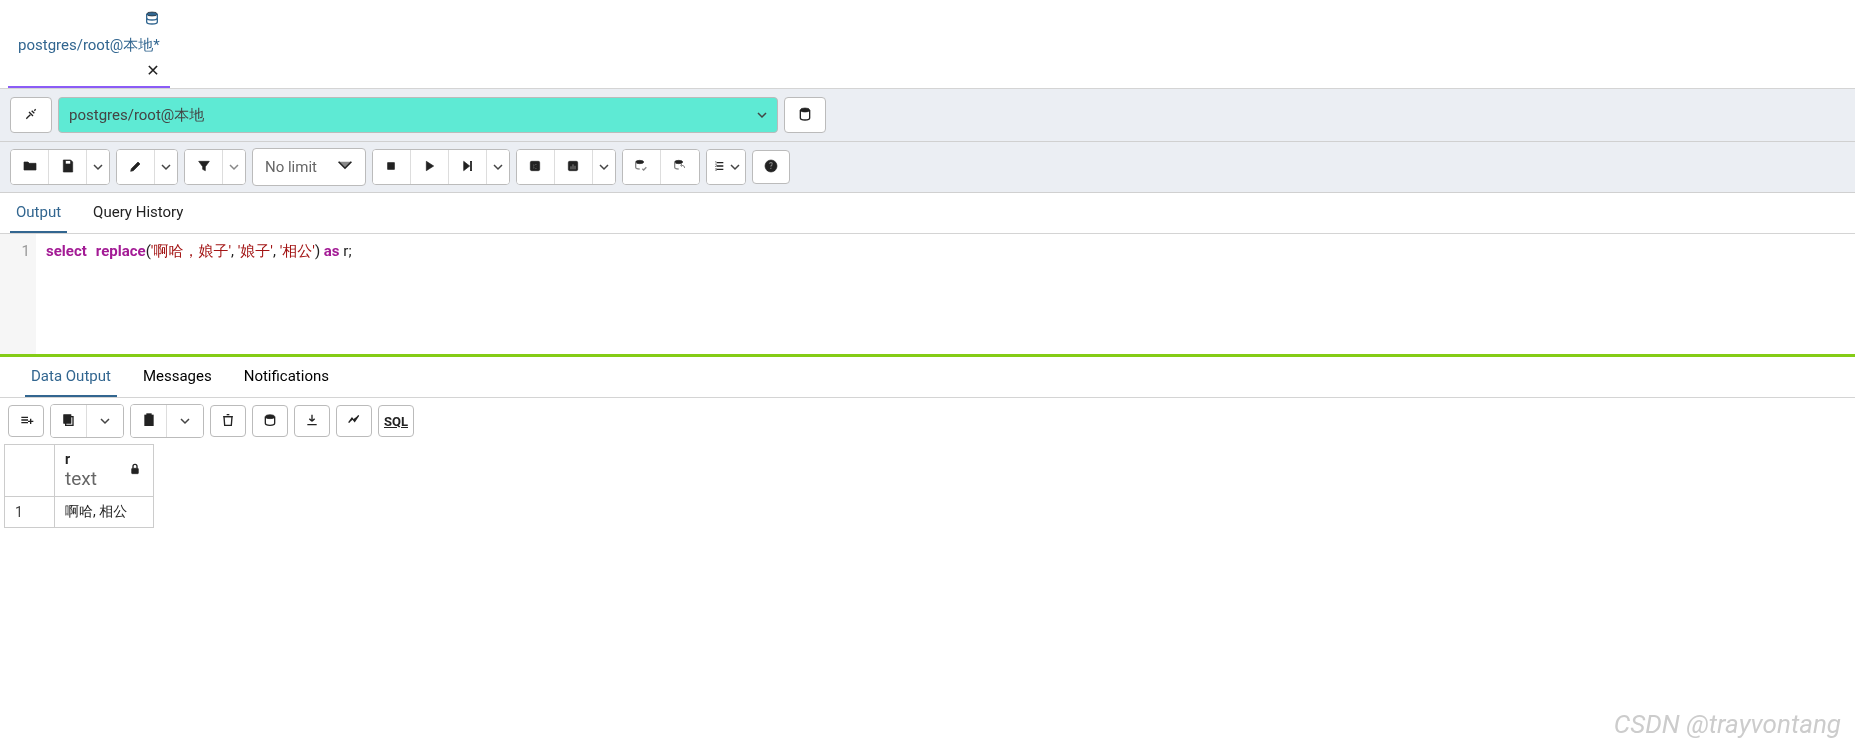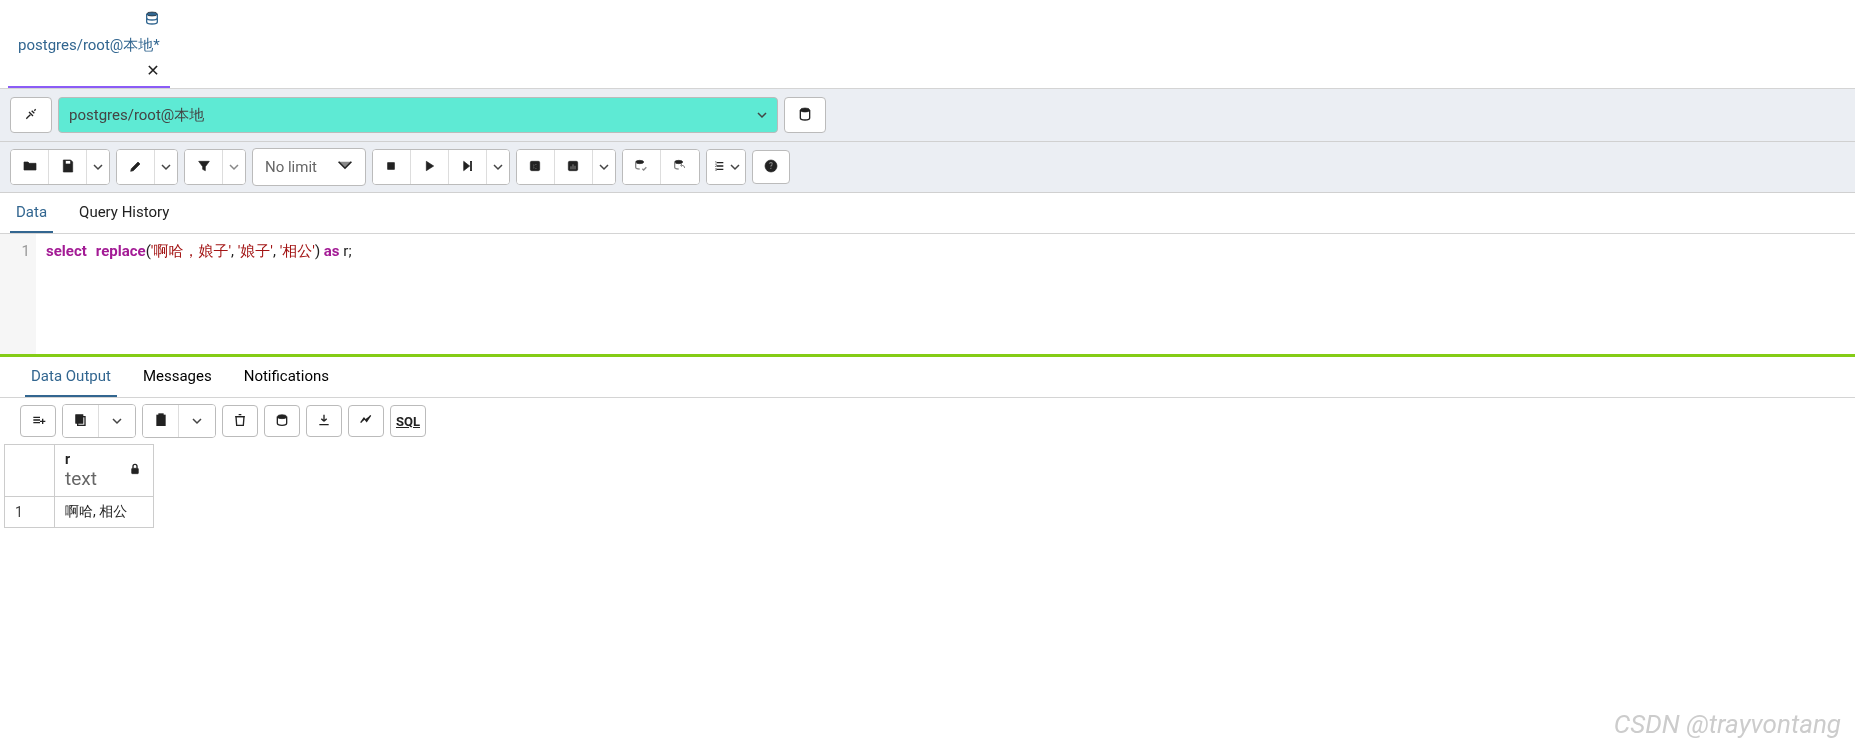--- a/index.html
+++ b/index.html
@@ -32,21 +32,21 @@
 .code { flex: 1; padding: 8px 10px; font-family: Consolas, monospace; font-size: 15px; }
 .kw { color: #a31b95; font-weight: bold; }
 .fn { color: #a31b95; font-weight: bold; }
 .str { color: #a31515; }
 .punct { color: #222; }
 
 .result-tabs { display: flex; gap: 0; padding: 0 25px; border-top: 3px solid #84cc16; border-bottom: 1px solid #d4d4d4; }
 .rtab { padding: 10px 6px; margin-right: 20px; color: #000000; cursor: pointer; font-size: 15px; }
 .rtab.active { color: #326690; border-bottom: 2px solid #326690; }
 
-.result-toolbar { display: flex; align-items: center; gap: 6px; padding: 6px 20px; }
+.result-toolbar { display: flex; align-items: center; gap: 6px; padding: 6px 8px; }
 .rt-btn { min-width: 36px; height: 32px; border: 1px solid #bbb; border-radius: 4px; background: #fff; display: flex; align-items: center; justify-content: center; cursor: pointer; }
 .rt-group { display: flex; border: 1px solid #bbb; border-radius: 4px; overflow: hidden; background: #fff; }
 .rt-group .rt-btn { border: none; border-right: 1px solid #ddd; border-radius: 0; }
 .rt-group .rt-btn:last-child { border-right: none; }
 .sql-badge { font-weight: bold; font-size: 13px; text-decoration: underline; }
 
 .grid { border-collapse: collapse; margin-left: 4px; }
 .grid th, .grid td { border: 1px solid #ccc; padding: 6px 10px; text-align: left; font-size: 14px; }
 .grid th { background: #fff; font-weight: normal; }
 .col-head { display: flex; align-items: center; justify-content: space-between; gap: 30px; }
@@ -220,21 +220,21 @@
   </div>
   <div class="btn single">
       <span><svg viewBox="0 0 24 24">
           <circle cx="12" cy="12" r="9"></circle>
           <text x="12" y="17" text-anchor="middle" fill="#fff" font-size="13" font-weight="bold">?</text>
         </svg></span>
     </div>
 </div>
 
 <div class="tabs2">
-  <div class="tab2 active">Data</div>
+  <div class="tab2 active">Output</div>
   <div class="tab2">Query History</div>
 </div>
 
 <div class="editor">
   <div class="gutter"><span>1</span></div>
   <div class="code">
     <span class="kw">select</span>
     <span> </span>
     <span class="fn">replace</span><span class="punct">(</span><span class="str">'啊哈，娘子'</span><span class="punct">, </span><span class="str">'娘子'</span><span class="punct">, </span><span class="str">'相公'</span><span class="punct">) </span><span class="kw">as</span><span> r</span><span class="punct">;</span>
   </div>

